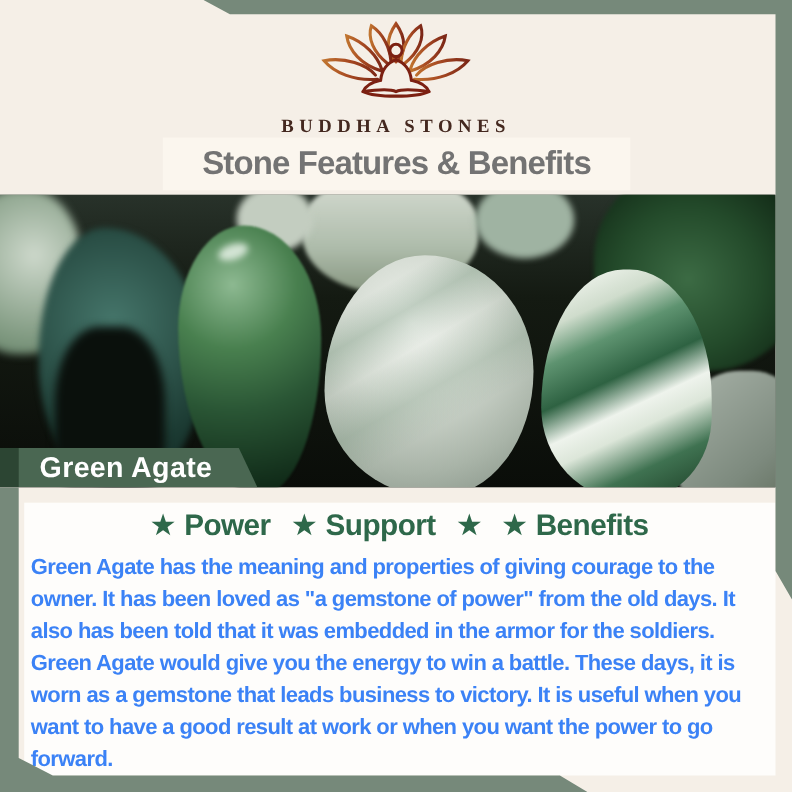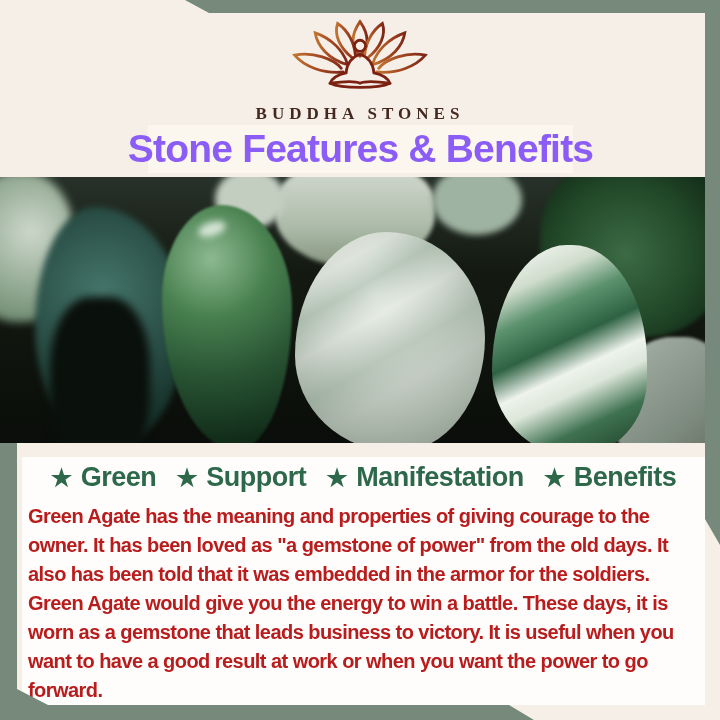--- a/index.html
+++ b/index.html
@@ -16,21 +16,21 @@
   .frame-bl{position:absolute;inset:0;background:#76897a;z-index:6;pointer-events:none;
     clip-path:polygon(0px 443px,17px 443px,17px 689px,48px 705px,509px 705px,534px 720px,0px 720px);}
 
   
   .logo-wrap{position:absolute;top:16px;left:0;width:720px;text-align:center;z-index:2;}
   .brand-name{margin-top:0px;font-family:"Liberation Serif", serif;font-size:17px;
     font-weight:700;letter-spacing:5px;color:#44281f;}
 
   .banner{position:absolute;left:148px;top:125px;width:425px;height:48px;background:#fbf6ee;
     display:flex;align-items:center;justify-content:center;z-index:2;}
-  .banner-title{font-size:39px;font-weight:700;letter-spacing:-0.8px;color:#8b5cf6;white-space:nowrap;}
+  .banner-title{font-size:30px;font-weight:700;letter-spacing:-0.8px;color:#737373;white-space:nowrap;}
 
   
   .photo{position:absolute;left:0;top:177px;width:705px;height:266px;z-index:1;overflow:hidden;
     background:linear-gradient(180deg,#28322a 0%,#141a12 35%,#0a0d09 100%);}
   .s{position:absolute;}
   .s1{left:-35px;top:-5px;width:110px;height:150px;border-radius:45%;filter:blur(4px);
     background:radial-gradient(circle at 60% 40%,#cdd8cb,#7e987f 70%,#5d7a62);}
   .s2{left:35px;top:30px;width:150px;height:240px;border-radius:40% 60% 50% 50%/50%;filter:blur(3px);
     background-image:
       radial-gradient(4px 4px at 30% 55%,rgba(232,242,232,.95) 50%,transparent 65%),
@@ -68,21 +68,21 @@
   .ribbon::before{content:"";position:absolute;left:0;top:0;width:17px;height:36px;background:#2c4533;}
   .ribbon-label{margin-left:36px;color:#ffffff;font-size:26px;font-weight:700;letter-spacing:0.3px;white-space:nowrap;}
 
   
   .content{position:absolute;left:22px;top:457px;width:683px;height:248px;background:#fefdfb;z-index:2;}
   .benefits{display:flex;justify-content:center;align-items:center;gap:20px;margin-top:5px;
     color:#2e684a;font-weight:700;font-size:27px;letter-spacing:-0.5px;white-space:nowrap;}
   .benefit{display:flex;align-items:center;gap:9px;}
   .benefit .star{font-size:24px;line-height:1;}
   .description{margin:9px 3px 0 6px;font-size:20px;font-weight:700;letter-spacing:-0.55px;
-    line-height:29px;color:#b91c1c;}
+    line-height:29px;color:#3b82f6;}
 </style>
 </head>
 <body>
 
 <div class="canvas">
 
   <div class="frame-tr"></div>
   <div class="frame-bl"></div>
 
   <div class="logo-wrap">
@@ -127,34 +127,36 @@
     <div class="s s8"></div>
     <div class="s s5"></div>
     <div class="s s5b"></div>
     <div class="s s5c"></div>
     <div class="s s9"></div>
     <div class="s s4"></div>
     <div class="s s6"></div>
     <div class="s s7"></div>
   </div>
 
+  <div class="ribbon">
+    <span class="ribbon-label">Green Agate</span>
+  </div>
 
   <div class="content">
     <div class="benefits">
       <span class="benefit">
         <span class="star">★</span>
-        <span>Green</span>
+        <span>Power</span>
       </span>
       <span class="benefit">
         <span class="star">★</span>
         <span>Support</span>
       </span>
       <span class="benefit">
         <span class="star">★</span>
-        <span>Manifestation</span>
       </span>
       <span class="benefit">
         <span class="star">★</span>
         <span>Benefits</span>
       </span>
     </div>
     <p class="description">Green Agate has the meaning and properties of giving courage to the owner. It has been loved as "a gemstone of power" from the old days. It also has been told that it was embedded in the armor for the soldiers. Green Agate would give you the energy to win a battle. These days, it is worn as a gemstone that leads business to victory. It is useful when you want to have a good result at work or when you want the power to go forward.</p>
   </div>
 
 </div>

